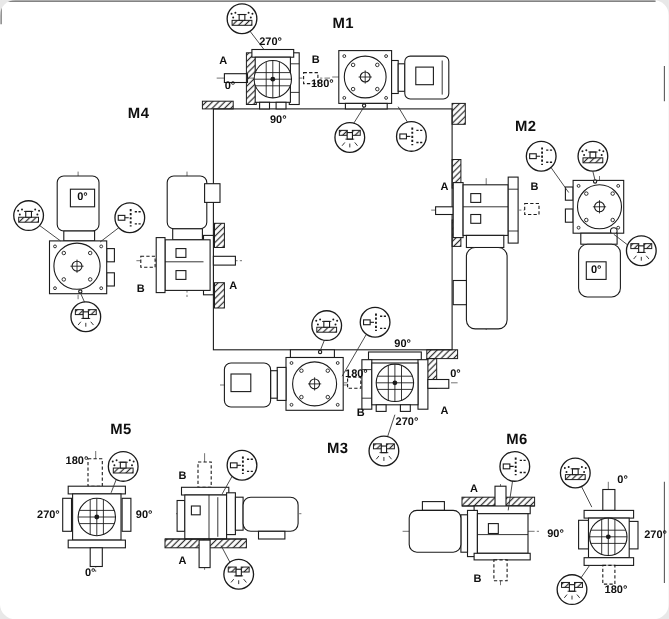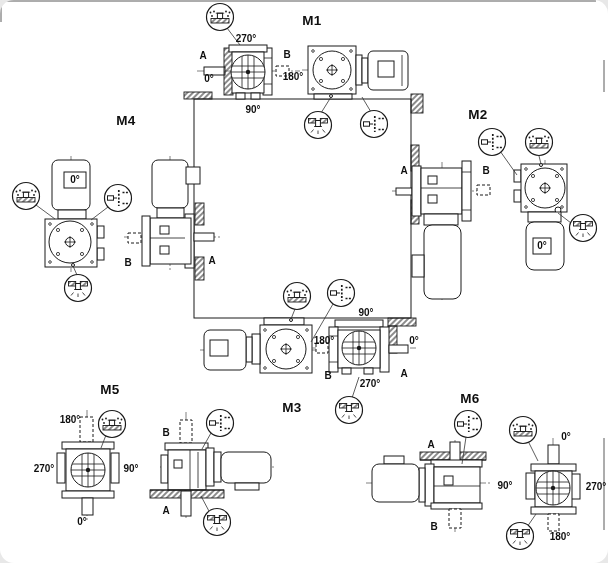--- a/index.html
+++ b/index.html
@@ -352,23 +352,23 @@
 <div class="lb" style="left:404px;top:171px">A</div>
 <div class="lb" style="left:486px;top:171px">B</div>
 <div class="lb" style="left:542px;top:246px">0°</div>
 
 <div class="lb" style="left:366px;top:313px">90°</div>
 <div class="lb" style="left:324px;top:341px">180°</div>
 <div class="lb" style="left:414px;top:341px">0°</div>
 <div class="lb" style="left:328px;top:376px">B</div>
 <div class="lb" style="left:404px;top:374px">A</div>
 <div class="lb" style="left:370px;top:384px">270°</div>
-<div class="lb mlb" style="left:292px;top:408px">M3</div>
-
-<div class="lb mlb" style="left:126px;top:121px">M4</div>
+<div class="lb mlb" style="left:307px;top:408px">M3</div>
+
+<div class="lb mlb" style="left:126px;top:103px">M4</div>
 <div class="lb" style="left:75px;top:180px">0°</div>
 <div class="lb" style="left:128px;top:263px">B</div>
 <div class="lb" style="left:212px;top:261px">A</div>
 
 <div class="lb mlb" style="left:110px;top:390px">M5</div>
 <div class="lb" style="left:70px;top:420px">180°</div>
 <div class="lb" style="left:44px;top:469px">270°</div>
 <div class="lb" style="left:131px;top:469px">90°</div>
 <div class="lb" style="left:82px;top:522px">0°</div>
 <div class="lb" style="left:166px;top:433px">B</div>

